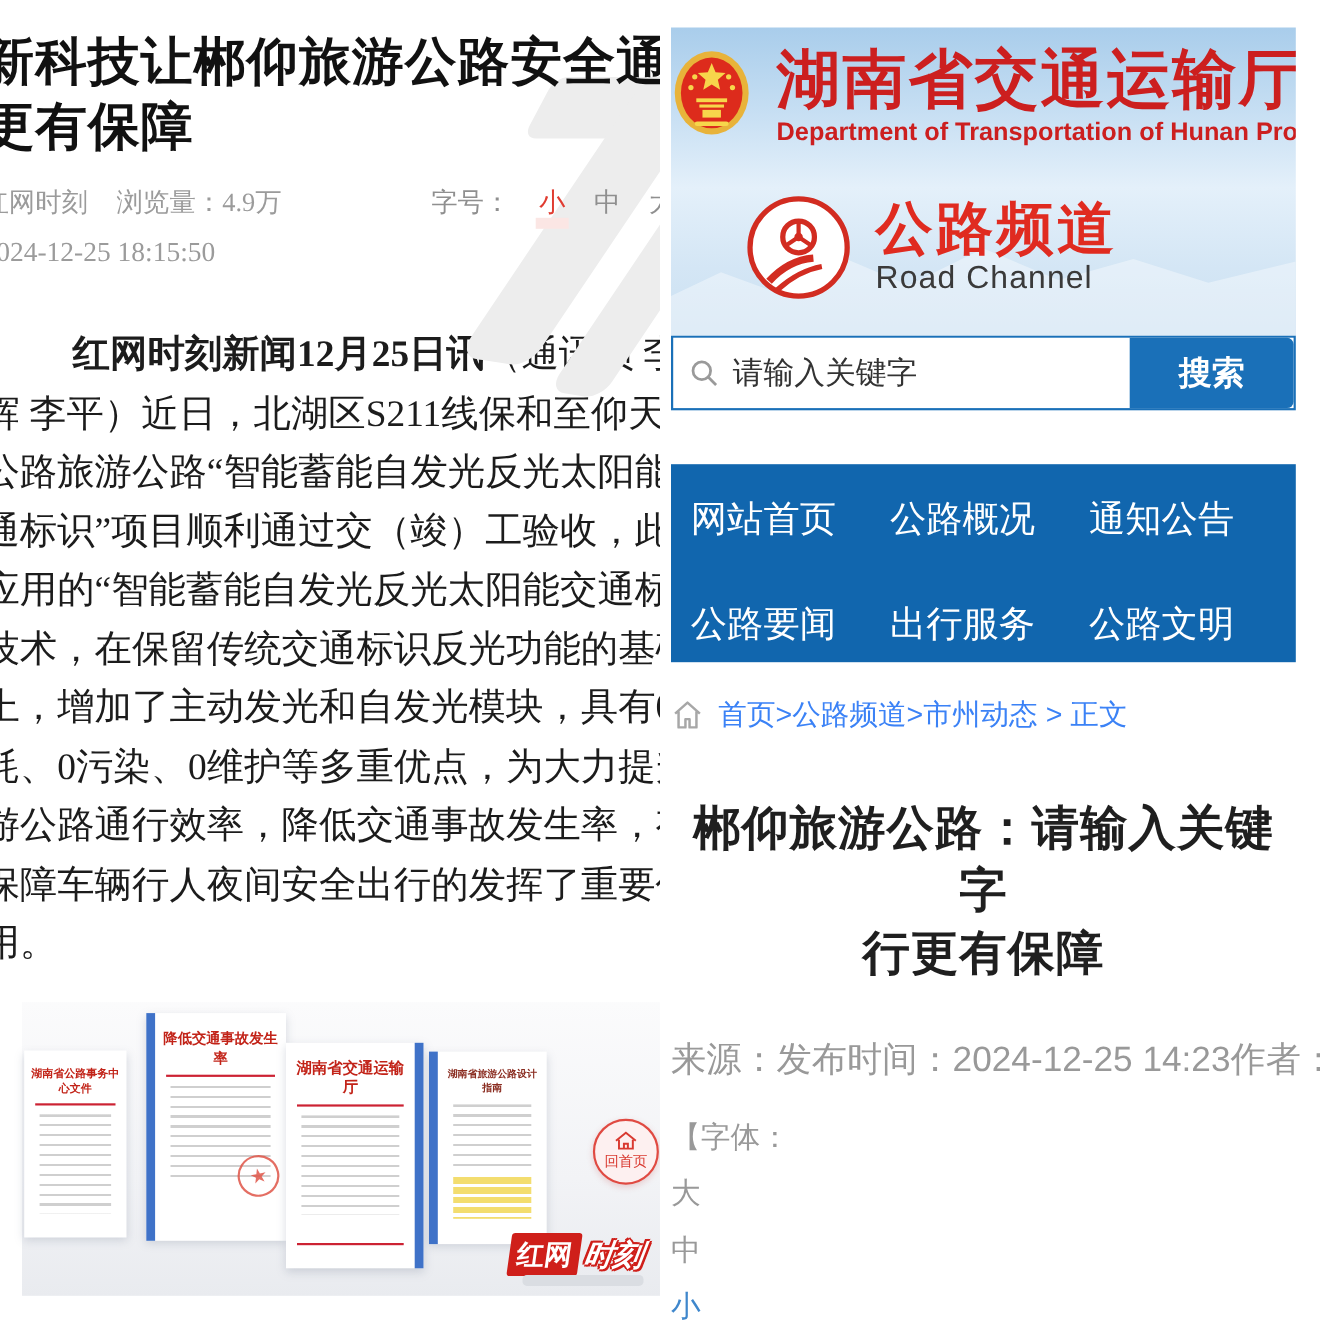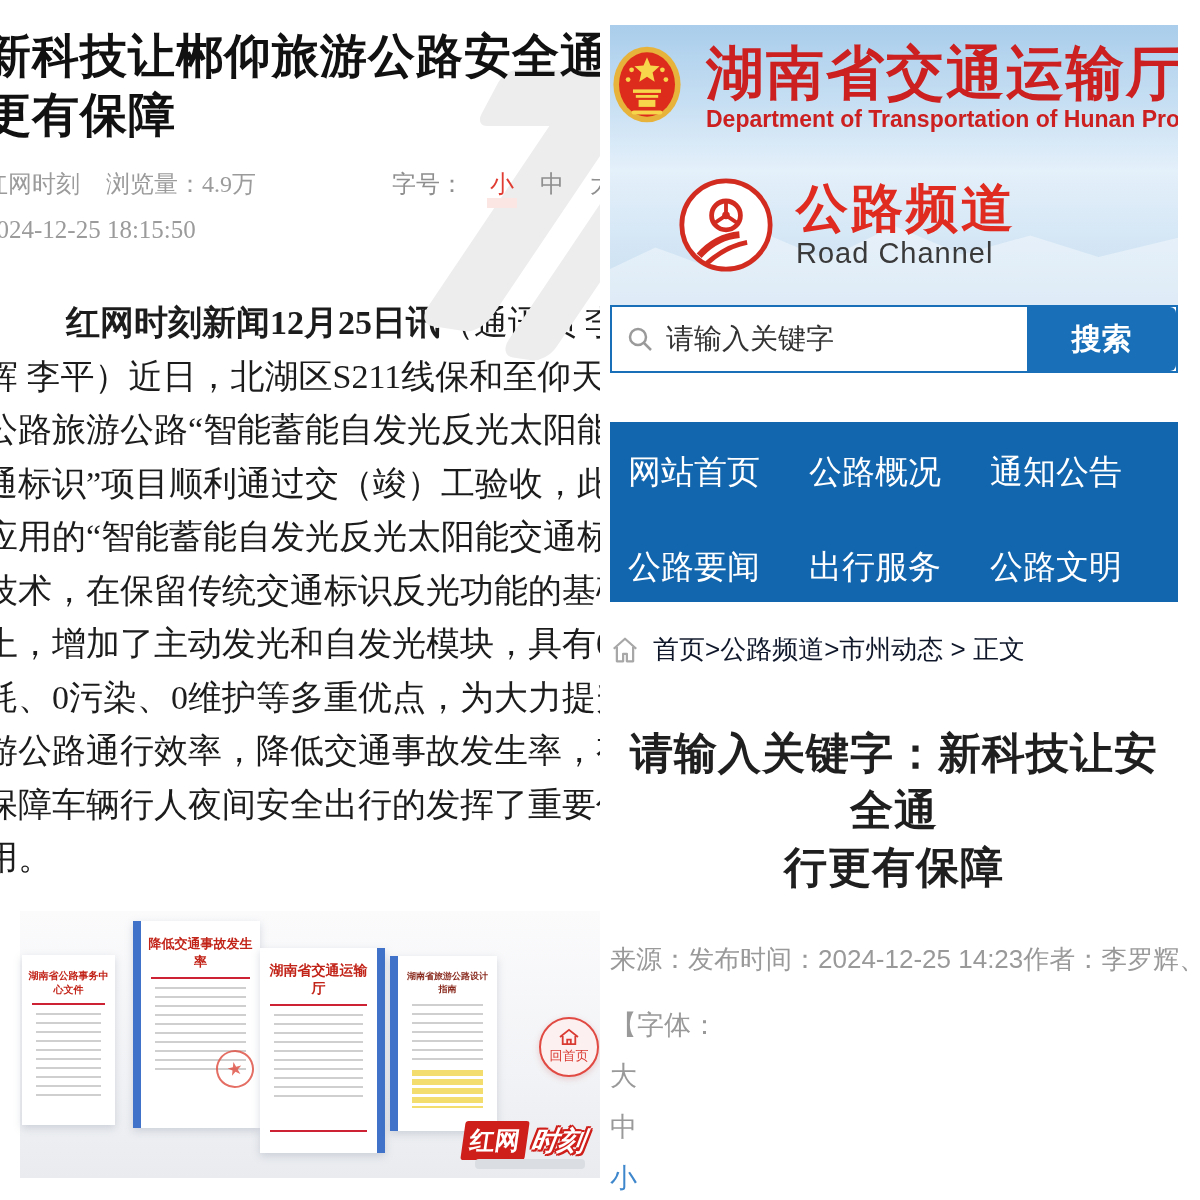--- a/index.html
+++ b/index.html
@@ -80,24 +80,24 @@
   .search-input { border:0; outline:0; flex:1; font-size:28px; color:#404040; background:transparent;
     font-family:"Liberation Sans", sans-serif; }
   .search-input::placeholder { color:#333; opacity:1; }
   .search-btn { width:185px; background:#1a70b8; color:#fff; font-size:30px; font-weight:700; border:0;
     border-radius:0 6px 6px 0; cursor:pointer; font-family:"Liberation Sans", sans-serif; }
 
   .nav-block { margin-top:49px; height:180px; background:#1166ae; padding:28px 0 0 18px; }
   .nav-row { display:flex; margin-bottom:50px; }
   .nav-item { width:181px; color:#fff; font-size:33px; white-space:nowrap; cursor:pointer; }
 
-  .crumb { display:flex; align-items:center; gap:13px; margin-top:30px; color:#0f172a; font-size:26px; }
+  .crumb { display:flex; align-items:center; gap:13px; margin-top:30px; color:#3b82f6; font-size:26px; }
   .r-title { margin-top:58px; text-align:center; font-size:43px; font-weight:800; line-height:57px;
     color:#1f1f1f; letter-spacing:1px; }
-  .r-meta { display:flex; justify-content:space-between; margin-top:46px; color:#999; font-size:26px; white-space:nowrap; }
+  .r-meta { display:flex; justify-content:space-between; margin-top:46px; color:#999; font-size:32px; white-space:nowrap; }
   .r-fontline { display:flex; justify-content:center; gap:15px; margin-top:30px; color:#999; font-size:27px;flex-direction:column; }
   .fz-blue { color:#3f87cc; cursor:pointer; }
   .fz-g { cursor:pointer; }
   .r-divider { margin-top:32px; border-top:2px solid #e7e7e7; }
   .r-body { margin-top:30px; font-size:31px; line-height:56px; color:#404040; }
   .r-body .rl { white-space:nowrap; }
   .r-body .ind { padding-left:40px; }
 </style>
 </head>
 <body>
@@ -245,21 +245,21 @@
     </div>
 
     <div class="crumb">
       <svg width="30" height="30" viewBox="0 0 24 24">
         <path d="M3 11 L12 3 L21 11 M5.5 9.5 V21 h5 v-6 h3 v6 h5 V9.5" fill="none" stroke="#a7a7a7" stroke-width="1.8" stroke-linejoin="round"></path>
       </svg>
       <span>首页&gt;公路频道&gt;市州动态 &gt; 正文</span>
     </div>
 
     <div class="r-title">
-      <div>请输入关键字：新科技让安全通</div>
+      <div>郴仰旅游公路：请输入关键字</div>
       <div>行更有保障</div>
     </div>
 
     <div class="r-meta">
       <span>来源：</span>
       <span>发布时间：2024-12-25 14:23</span>
       <span>作者：李罗辉、李平</span>
     </div>
 
     <div class="r-fontline">

